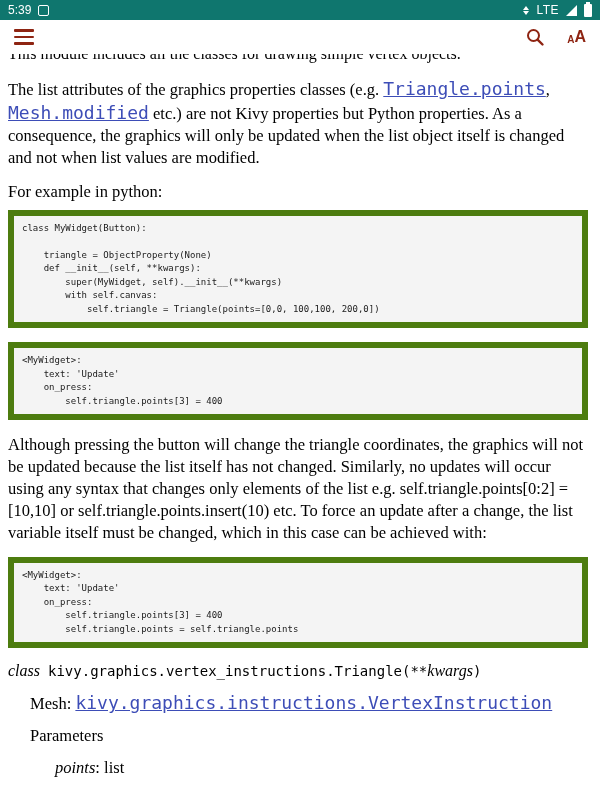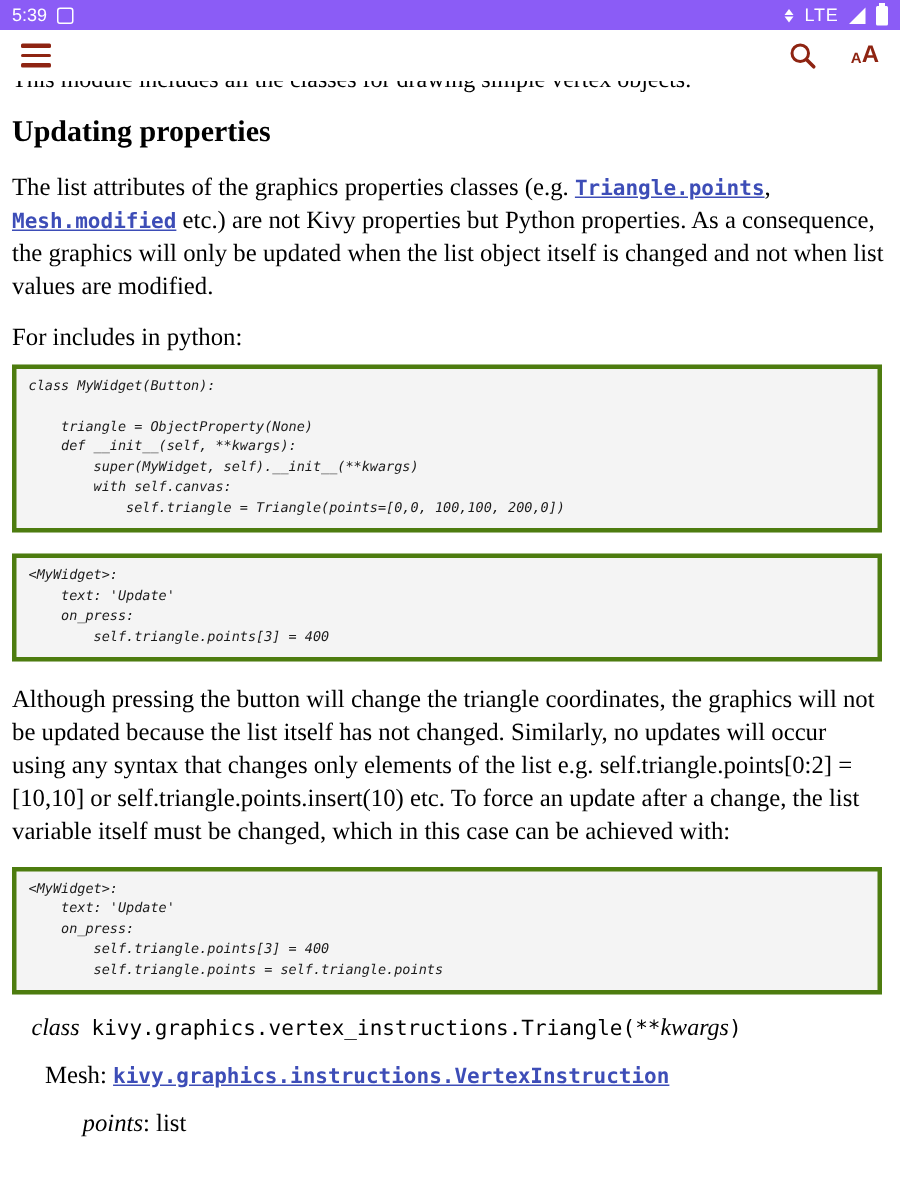--- a/index.html
+++ b/index.html
@@ -1,20 +1,20 @@
 <!DOCTYPE html>
 <html><head>
 <meta charset="utf-8">
 <style>
   * { margin:0; padding:0; box-sizing:border-box; }
   html,body { width:600px; height:800px; overflow:hidden; background:#fff; }
   body { font-family:"Liberation Serif", serif; color:#000; position:relative; }
 
   
-  .status-bar { position:fixed; top:0; left:0; width:600px; height:20px; background:#8b5cf6;
+  .status-bar { position:fixed; top:0; left:0; width:600px; height:20px; background:#0f766e;
     color:#fff; display:flex; justify-content:space-between;
     padding:0 8px; font-family:"Liberation Sans", sans-serif; font-size:12px; z-index:20; }
   .sb-left, .sb-right { display:flex; align-items:center; gap:7px; }
   .sb-app-icon { width:11px; height:11px; border:1.5px solid #fff; border-radius:2px; }
   .sb-net { font-size:12px; letter-spacing:.5px; }
   .arrows { display:flex; flex-direction:column; gap:1px; }
   .arr-up { width:0; height:0; border-left:3px solid transparent; border-right:3px solid transparent; border-bottom:4px solid #fff; }
   .arr-dn { width:0; height:0; border-left:3px solid transparent; border-right:3px solid transparent; border-top:4px solid #fff; }
   .signal { width:0; height:0; border-left:11px solid transparent; border-bottom:11px solid #fff; }
   .battery { width:8px; height:13px; background:#fff; border-radius:1px; position:relative; margin-top:1px; }
@@ -30,26 +30,26 @@
   .font-size-icon { color:#8e2412; font-family:"Liberation Sans", sans-serif; font-weight:bold; line-height:1; display:flex; align-items:flex-end; }
   .font-size-icon .small-a { font-size:10px; }
   .font-size-icon .big-a { font-size:16px; }
 
   
   .doc { position:absolute; top:54px; left:0; width:600px; padding:0 10px 0 8px; z-index:1; }
   .intro { font-size:16px; margin-top:-9px; margin-bottom:14px; }
   h1.heading { font-size:20px; font-weight:bold; margin:14px 0 14px 0; }
   p.body { font-size:16.5px; line-height:1.33; margin-bottom:13px; }
   p.label { font-size:16.5px; margin-bottom:8px; }
-  a.doclink { color:#3d4db7; font-family:"DejaVu Sans Mono", monospace; font-size:14px; text-decoration:underline; cursor:pointer;font-weight:bold; }
-  pre.code { background:#f4f4f4; border:3px solid #4d7c0f; font-family:"DejaVu Sans Mono", monospace;
-    font-size:9px; line-height:1.5; padding:6px 8px; margin:0 2px 14px 0; white-space:pre; color:#1a1a1a;font-style:italic; }
+  a.doclink { color:#3d4db7; font-family:"DejaVu Sans Mono", monospace; font-size:18px; text-decoration:underline; cursor:pointer; }
+  pre.code { background:#f4f4f4; border:6px solid #4d7c0f; font-family:"DejaVu Sans Mono", monospace;
+    font-size:9px; line-height:1.5; padding:6px 8px; margin:0 2px 14px 0; white-space:pre; color:#1a1a1a; }
 
   
-  .sig { font-size:16px; margin:10px 0 12px 13px; }
+  .sig { font-size:16px; margin:10px 0 12px 0; }
   .sig .prefix { font-style:italic; margin-right:8px; }
   .sig .mono { font-family:"DejaVu Sans Mono", monospace; font-size:14px; }
   .sig .param { font-style:italic; font-size:16px; }
   .indent1 { margin-left:22px; }
   .indent2 { margin-left:47px; }
   .api-line { font-size:16.5px; margin-bottom:12px; }
   .param-name { font-style:italic; }
 </style>
 </head>
 <body>
@@ -87,25 +87,24 @@
       <span class="small-a">A</span>
         <span class="big-a">A</span>
     </span>
   </div>
 </div>
 
 <div class="doc">
 
   <p class="intro">This module includes all the classes for drawing simple vertex objects.</p>
 
-  <h1 class="heading">Updating properties</h1>
 
   <p class="body"><span>The list attributes of the graphics properties classes (e.g. </span><a class="doclink">Triangle.points</a><span>, </span><a class="doclink">Mesh.modified</a><span> etc.) are not Kivy properties but Python properties. As a consequence, the graphics will only be updated when the list object itself is changed and not when list values are modified.</span></p>
 
-  <p class="label">For includes in python:</p>
+  <p class="label">For example in python:</p>
 
   <pre class="code">class MyWidget(Button):
 
     triangle = ObjectProperty(None)
     def __init__(self, **kwargs):
         super(MyWidget, self).__init__(**kwargs)
         with self.canvas:
             self.triangle = Triangle(points=[0,0, 100,100, 200,0])</pre>
 
 
@@ -118,17 +117,18 @@
 
   <pre class="code">&lt;MyWidget&gt;:
     text: 'Update'
     on_press:
         self.triangle.points[3] = 400
         self.triangle.points = self.triangle.points</pre>
 
   <div>
     <p class="sig"><em class="prefix">class</em><span class="mono">kivy.graphics.vertex_instructions.Triangle</span><span class="mono">(**</span><em class="param">kwargs</em><span class="mono">)</span></p>
     <p class="api-line indent1"><span>Mesh: </span><a class="doclink">kivy.graphics.instructions.VertexInstruction</a></p>
+    <p class="api-line indent1">Parameters</p>
     <p class="api-line indent2"><span class="param-name">points</span><span>: </span><span>list</span></p>
 
   </div>
 
 </div>
 
 </body></html>

